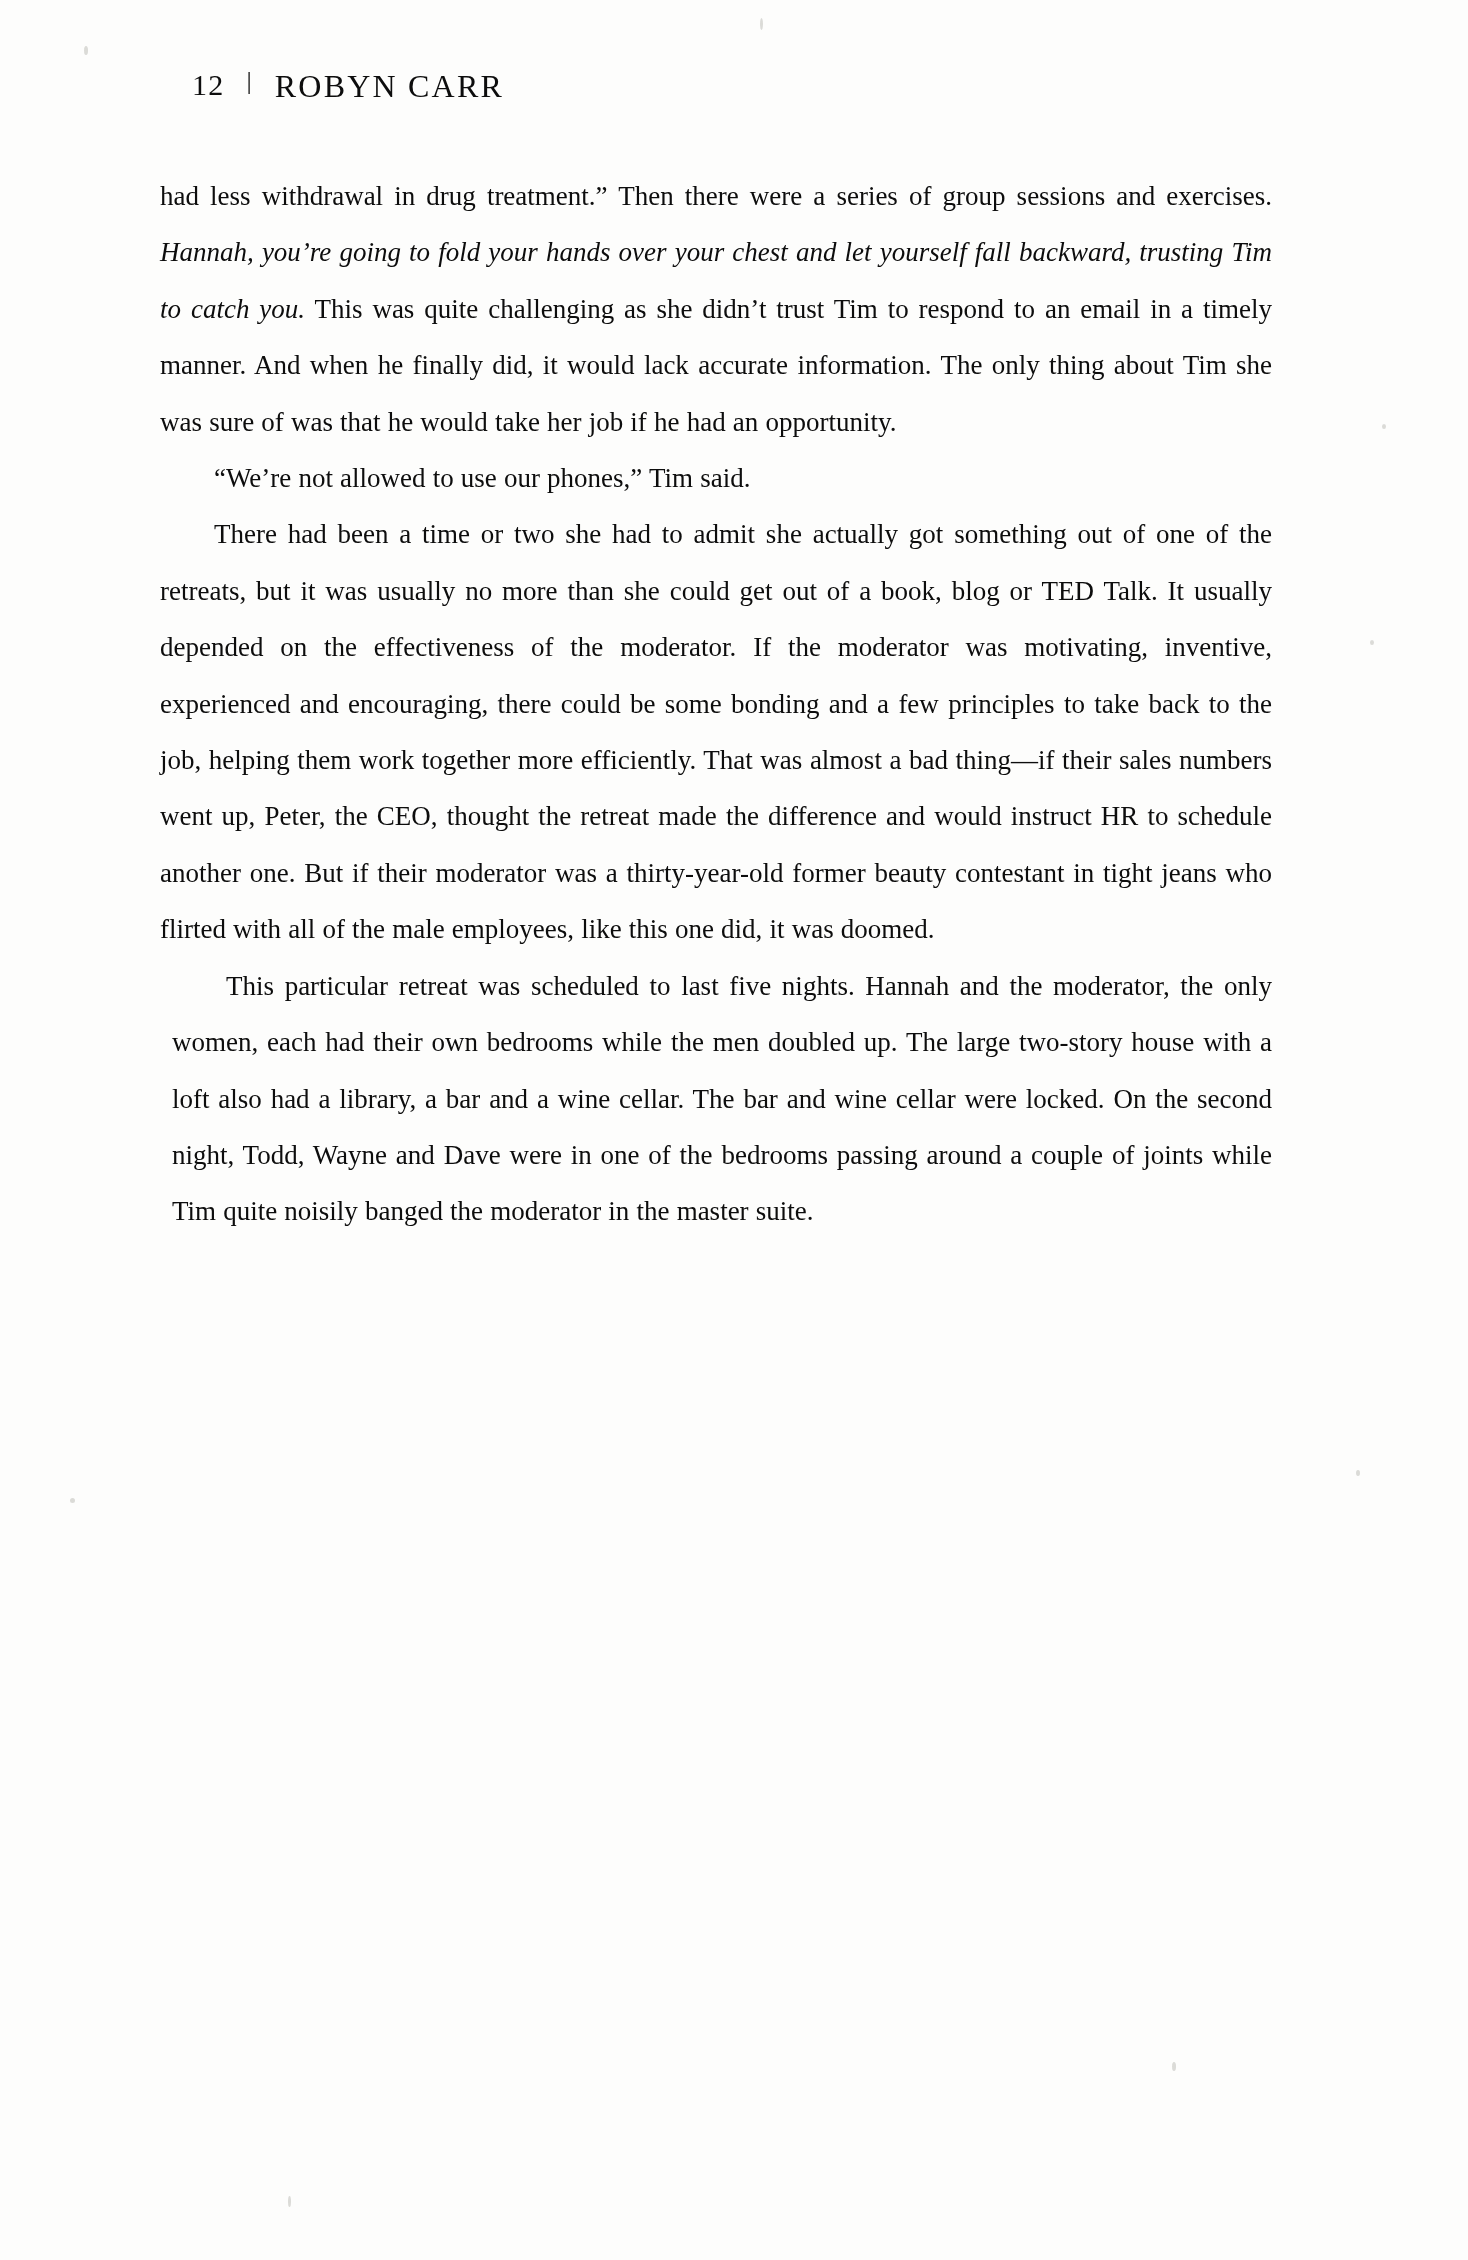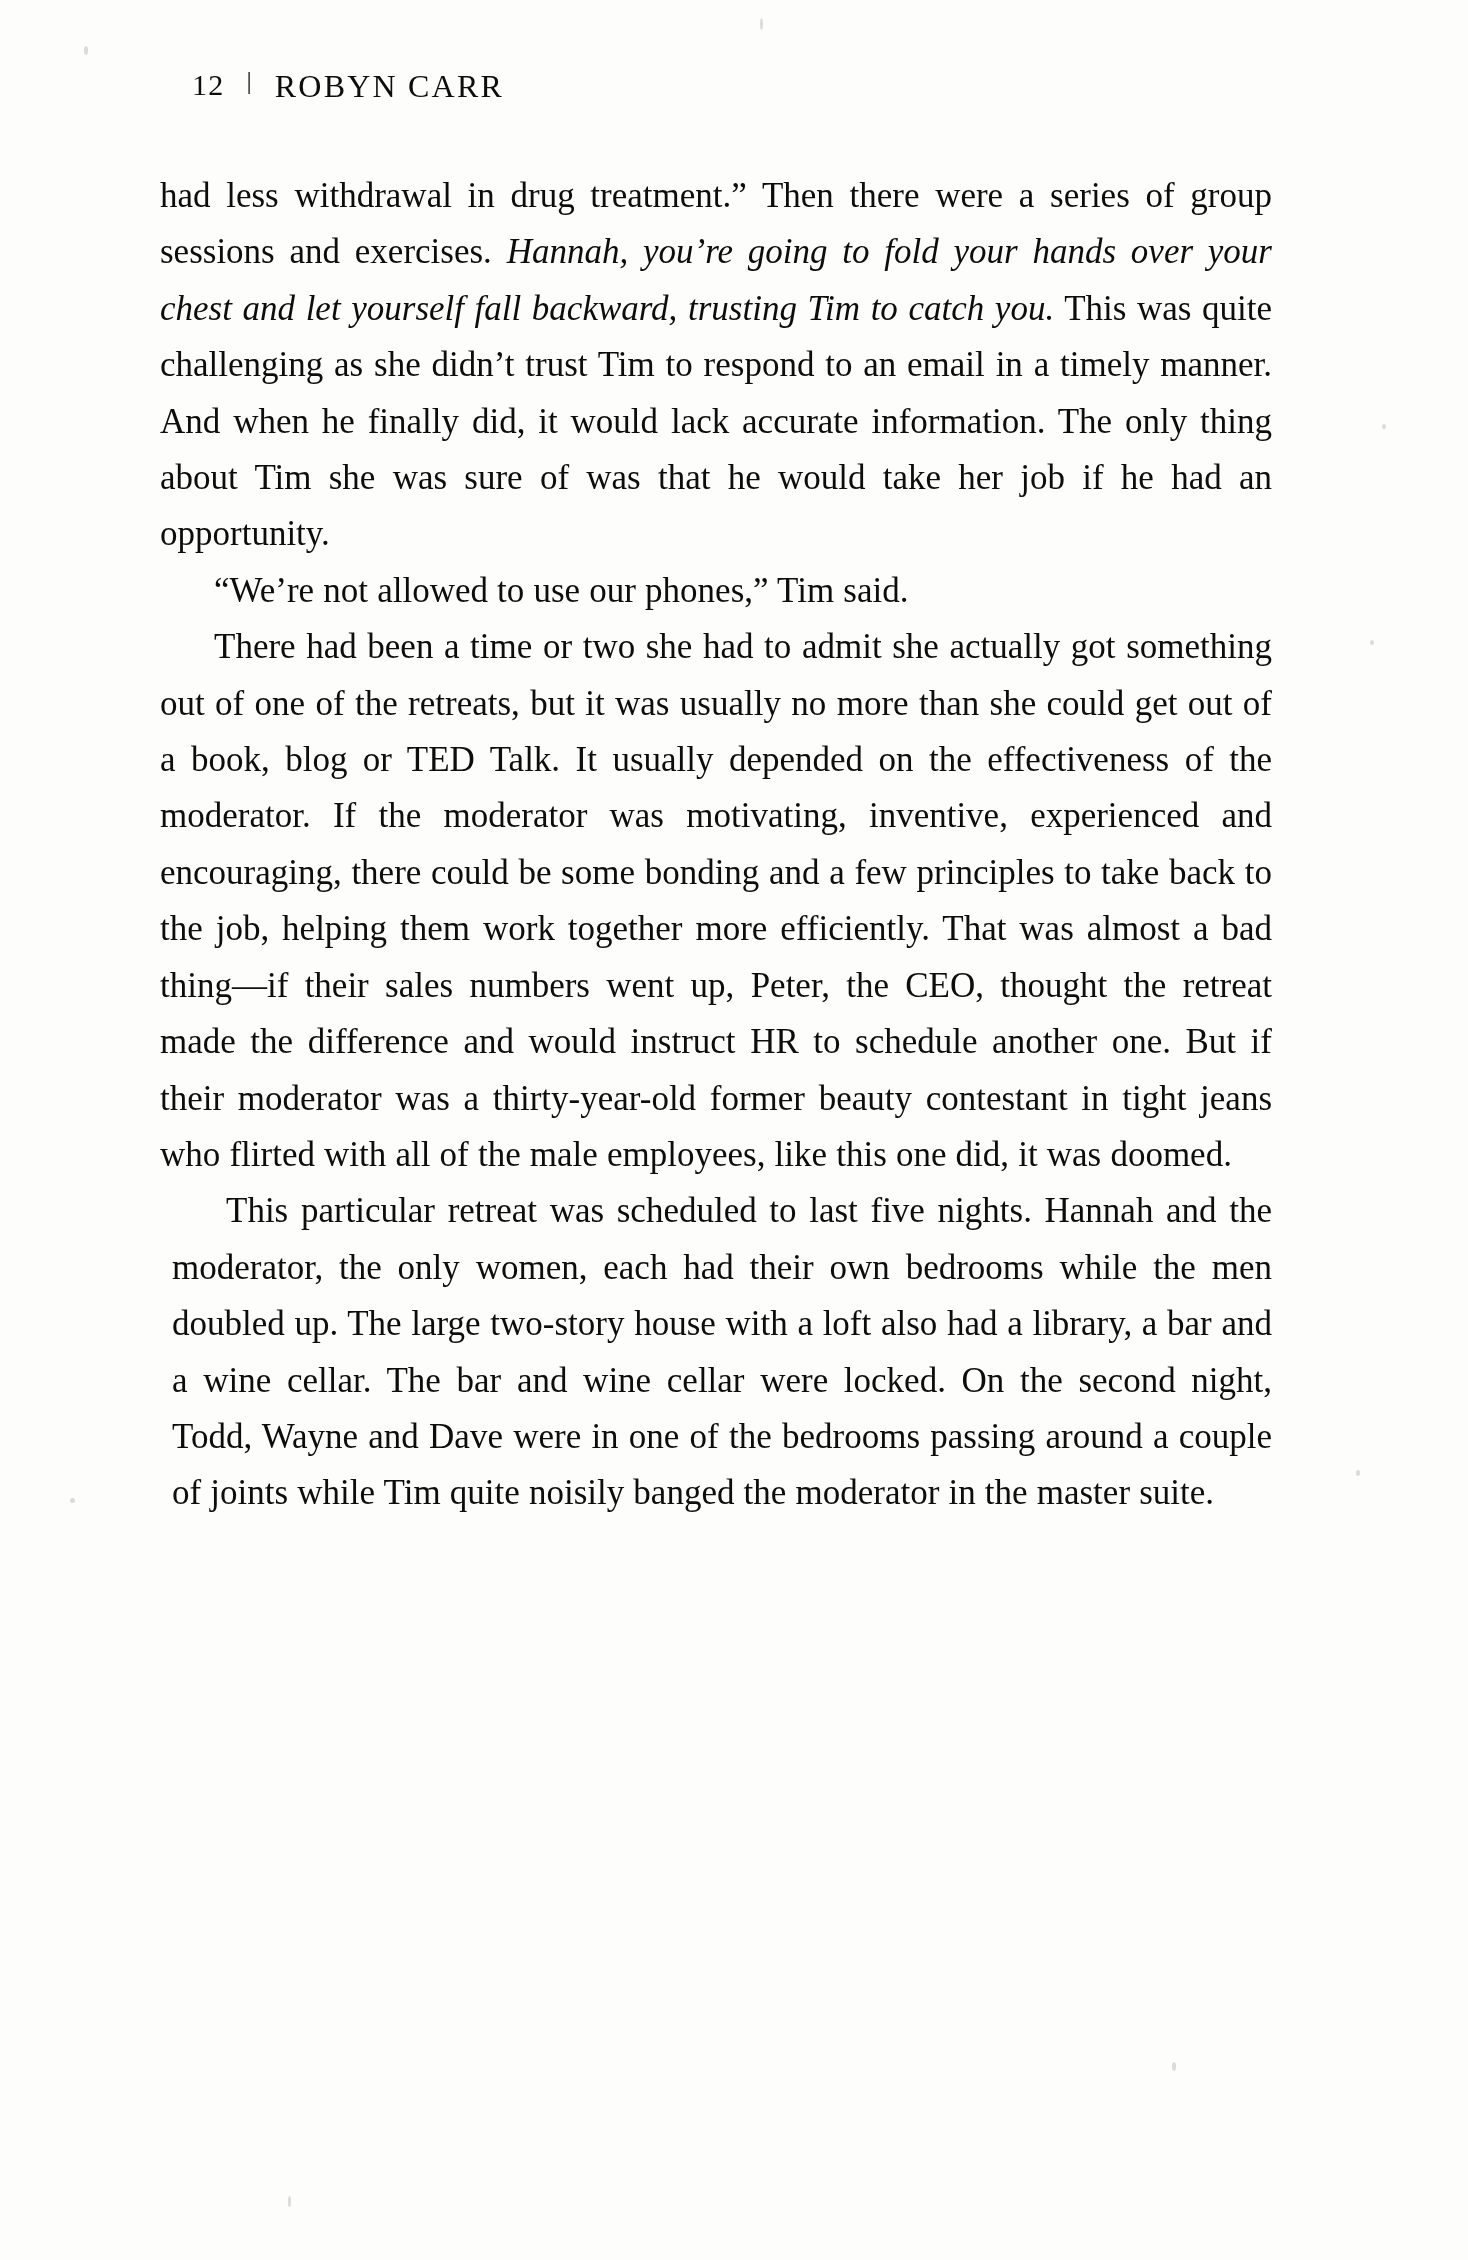--- a/index.html
+++ b/index.html
@@ -48,21 +48,21 @@
   .header .running-title {
     font-size: 32px;
     letter-spacing: 2.2px;
     font-family: "Liberation Serif", serif;
   }
   .body-text {
     position: absolute;
     left: 160px;
     top: 168px;
     width: 1112px;
-    font-size: 35px;
+    font-size: 27px;
     line-height: 56.4px;
     text-align: justify;
     text-justify: inter-word;
     word-spacing: 0.4px;
     -webkit-hyphens: manual;
     hyphens: manual;
     font-family: Liberation Serif, serif;
   }
   .body-text p {
     margin: 0;

